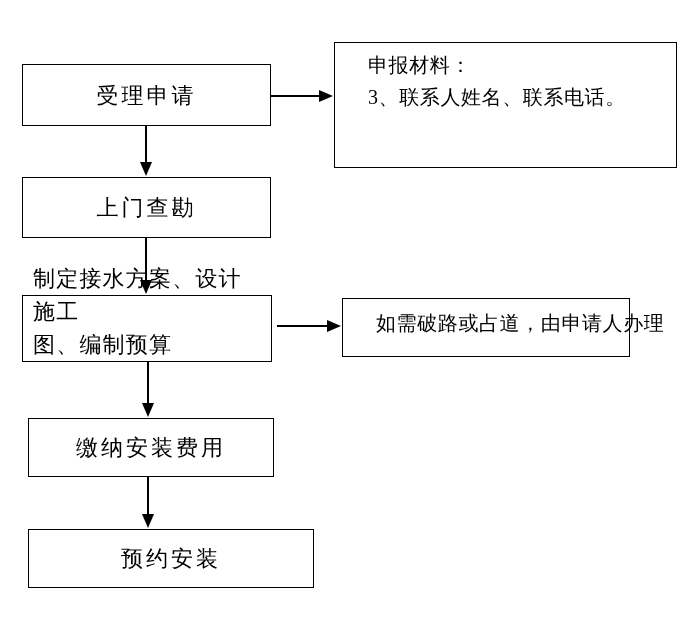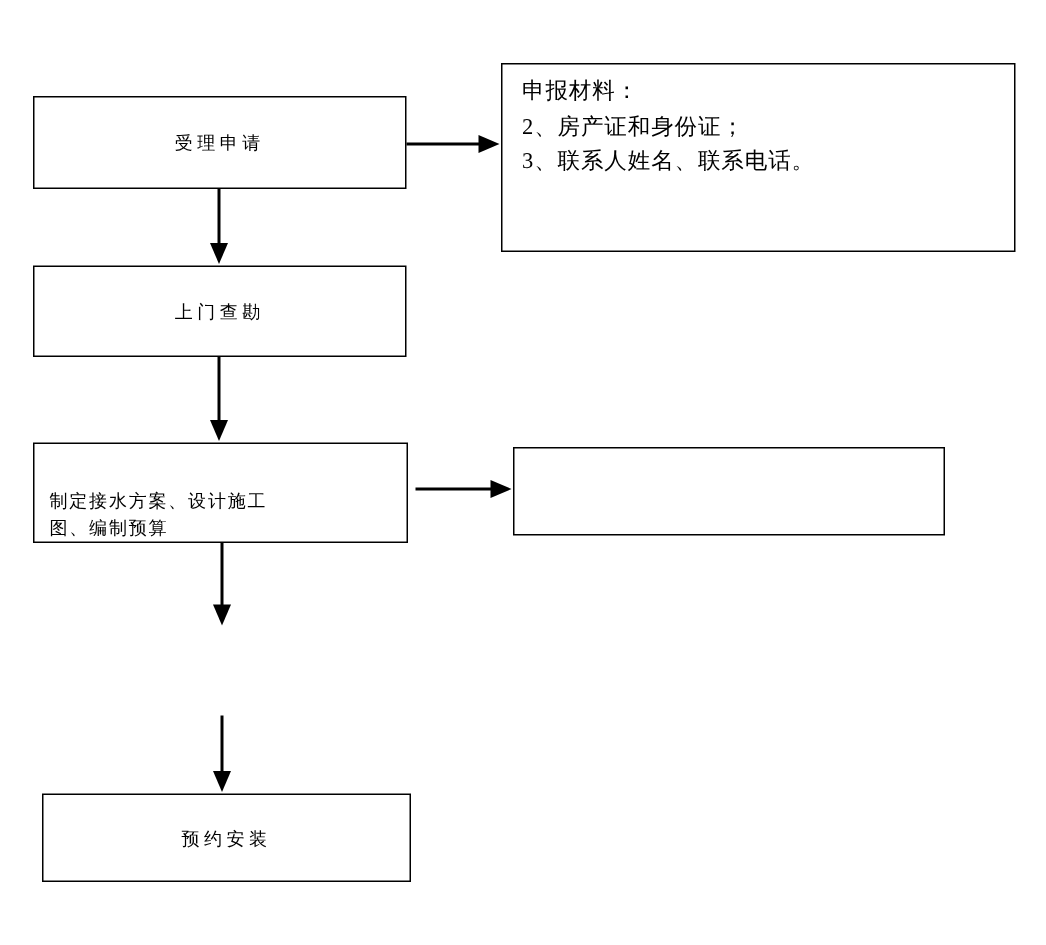--- a/index.html
+++ b/index.html
@@ -24,45 +24,46 @@
     position: absolute;
     box-sizing: border-box;
     border: 1.6px solid #000000;
     background: #ffffff;
     display: flex;
     align-items: center;
     justify-content: center;
     text-align: center;
   }
   .node .node-label {
-    font-size: 12px;
+    font-size: 22px;
     letter-spacing: 3px;
     line-height: 1.5;
     white-space: pre-line;
   }
   .node.align-left {
     justify-content: flex-start;
     text-align: left;
   }
   .node.align-left .node-label {
     padding: 0 8px 0 10px;
     letter-spacing: 1.2px;
   }
   .note {
     position: absolute;
     box-sizing: border-box;
     border: 1.6px solid #000000;
     background: #ffffff;
     padding: 7px 10px 7px 13px;
   }
   .note .note-line {
-    font-size: 15px;
+    font-size: 20px;
     line-height: 1.58;
     letter-spacing: 0.6px;
     white-space: pre;
+    margin-left: 20px;
   }
   .note-2 .note-line {
     line-height: 1.72;
   }
   .arrow {
     position: absolute;
   }
   .arrow svg {
     display: block;
     overflow: visible;
@@ -72,21 +73,20 @@
 <body>
 
 <div id="canvas">
 
   <div class="node" style="left:22px; top:64px; width:249px; height:62px;">
     <span class="node-label">受理申请</span>
   </div>
 
   <div class="note note-1" style="left:334px; top:42px; width:343px; height:126px;">
     <div class="note-line">申报材料：</div>
-    <div class="note-line">2、房产证和身份证；</div>
     <div class="note-line">3、联系人姓名、联系电话。</div>
   </div>
 
   <div class="arrow" style="left:271px; top:88px; width:63px; height:16px;">
     <svg width="63" height="16" viewBox="0 0 63 16">
       <line x1="0" y1="8" x2="50" y2="8" stroke="#000000" stroke-width="2"></line>
       <polygon points="48,2 62,8 48,14" fill="#000000"></polygon>
     </svg>
   </div>
 
@@ -107,41 +107,45 @@
       <polygon points="2,42 14,42 8,56" fill="#000000"></polygon>
     </svg>
   </div>
 
   <div class="node align-left" style="left:22px; top:295px; width:250px; height:67px;align-items:flex-end;">
     <span class="node-label">制定接水方案、设计施工
 图、编制预算</span>
   </div>
 
   <div class="note note-2" style="left:342px; top:298px; width:288px; height:59px;">
+    <div class="note-line">如需破路或占道，由申请人办理</div>
   </div>
 
   <div class="arrow" style="left:277px; top:318px; width:65px; height:16px;">
     <svg width="65" height="16" viewBox="0 0 65 16">
       <line x1="0" y1="8" x2="52" y2="8" stroke="#000000" stroke-width="2"></line>
       <polygon points="50,2 64,8 50,14" fill="#000000"></polygon>
     </svg>
   </div>
 
   <div class="arrow" style="left:140px; top:362px; width:16px; height:56px;">
     <svg width="16" height="56" viewBox="0 0 16 56">
       <line x1="8" y1="0" x2="8" y2="43" stroke="#000000" stroke-width="2"></line>
       <polygon points="2,41 14,41 8,55" fill="#000000"></polygon>
     </svg>
   </div>
 
+  <div class="node" style="left:28px; top:418px; width:246px; height:59px;">
+    <span class="node-label">缴纳安装费用</span>
+  </div>
 
   <div class="arrow" style="left:140px; top:477px; width:16px; height:52px;">
     <svg width="16" height="52" viewBox="0 0 16 52">
       <line x1="8" y1="0" x2="8" y2="39" stroke="#000000" stroke-width="2"></line>
       <polygon points="2,37 14,37 8,51" fill="#000000"></polygon>
     </svg>
   </div>
 
-  <div class="node" style="left:28px; top:529px; width:246px; height:59px;">
+  <div class="node" style="left:28px; top:529px; width:286px; height:59px;">
     <span class="node-label">预约安装</span>
   </div>
 
 </div>
 
 </body></html>

